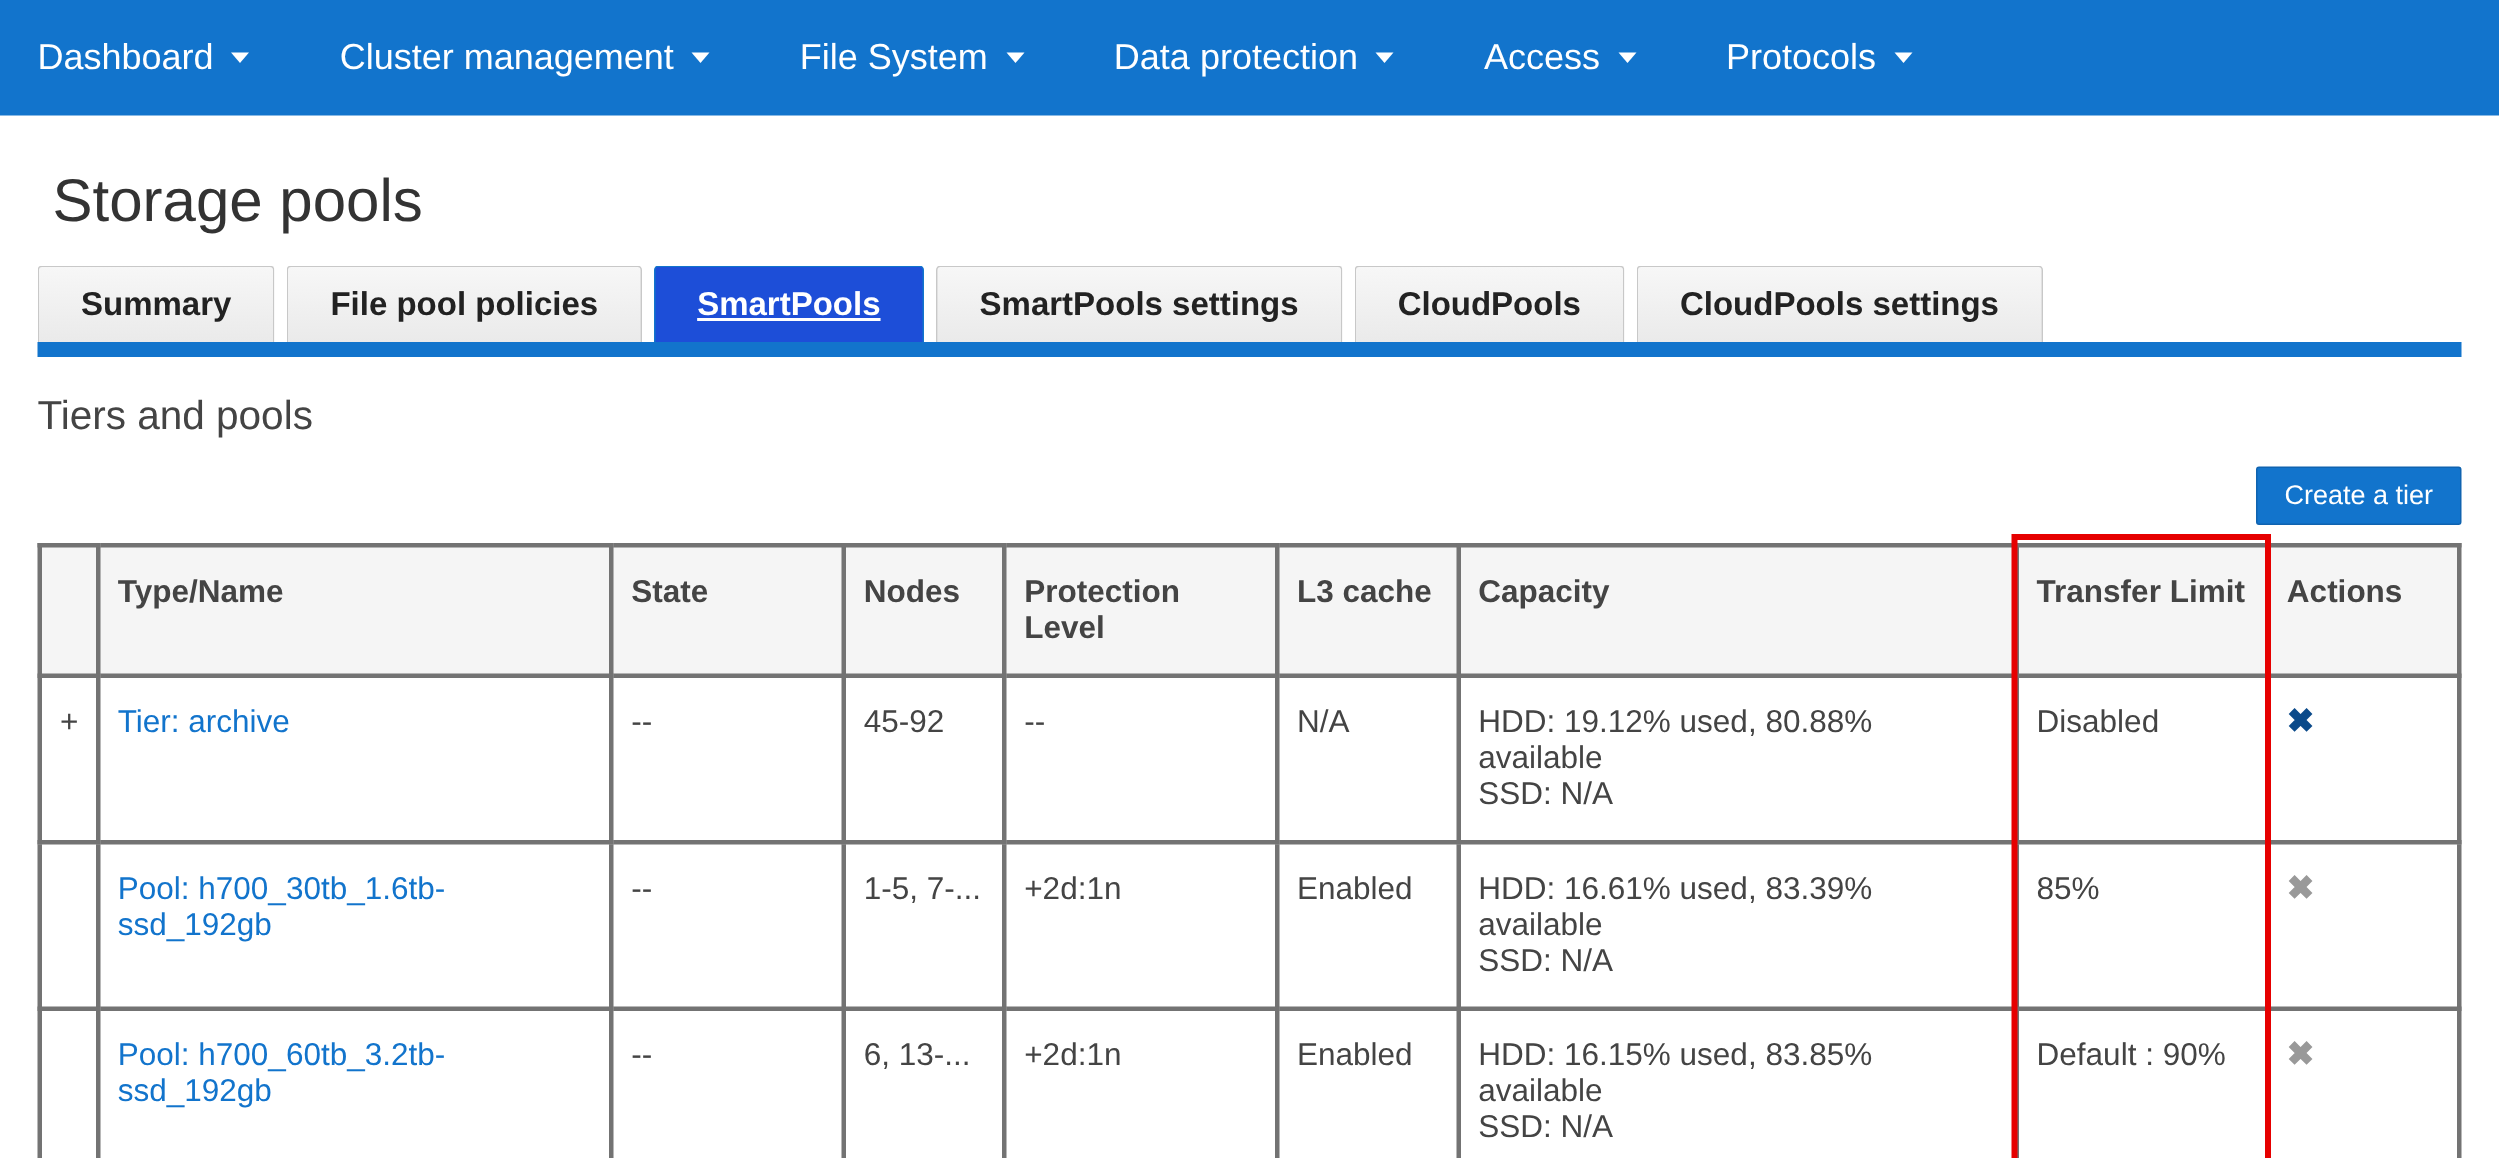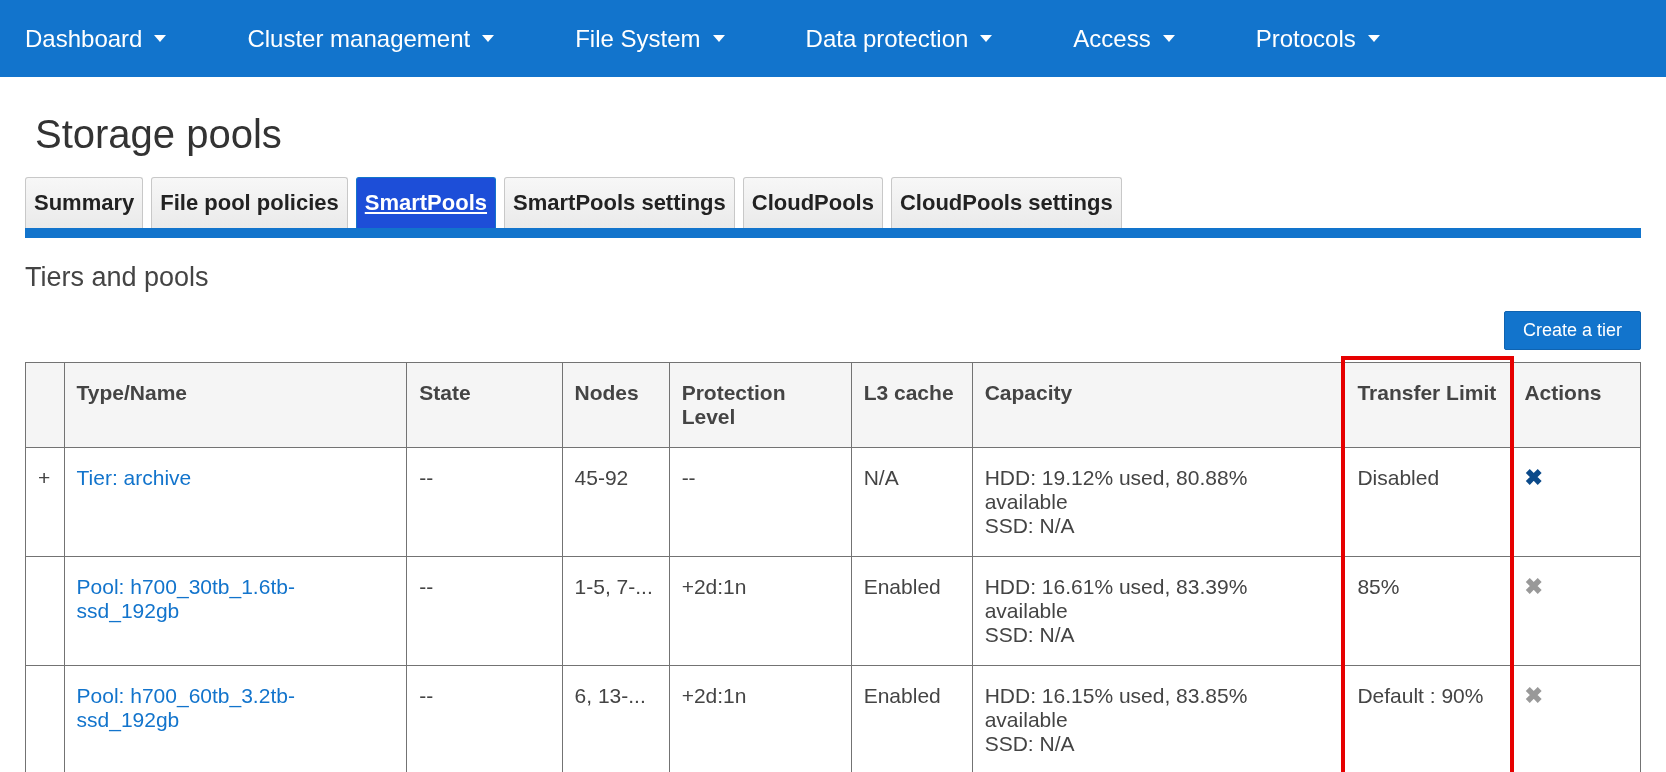--- a/index.html
+++ b/index.html
@@ -11,21 +11,21 @@
     color: #333;
     width: 1666px;
   }
   
   .topnav {
     background: #1274cc;
     height: 77px;
     display: flex;
     align-items: center;
     padding: 0 0 0 25px;
-    gap: 81px;
+    gap: 60px;
   }
   .topnav-item {
     display: flex;
     align-items: center;
     gap: 12px;
     color: #fff;
     font-size: 24px;
     cursor: pointer;
   }
   .caret-down {
@@ -49,21 +49,21 @@
   .tab-row {
     display: flex;
     gap: 8px;
     border-bottom: 10px solid #1274cc;
   }
   .tab {
     border: 1px solid #c8c8c8;
     border-bottom: none;
     border-radius: 3px 3px 0 0;
     background: linear-gradient(#f7f7f7, #eaeaea);
-    padding: 12px 8px;
+    padding: 12px 28px;
     font-size: 22px;
     font-weight: 600;
     color: #222;
     cursor: pointer;
   }
   .tab.active {
     background: #1d4ed8;
     border-color: #1274cc;
     color: #fff;
     text-decoration: underline;
@@ -94,21 +94,21 @@
     padding: 0 25px 30px;
     position: relative;
   }
   table.pools {
     width: 100%;
     border-collapse: collapse;
     table-layout: fixed;
     border: 1px solid #d5d5d5;
   }
   .pools th, .pools td {
-    border: 1px solid #737373;
+    border: 3px solid #737373;
     text-align: left;
     vertical-align: top;
     padding: 18px 12px;
     font-size: 21px;
     color: #444;
   }
   .pools th {
     background: #f5f5f5;
     font-weight: 600;
   }

